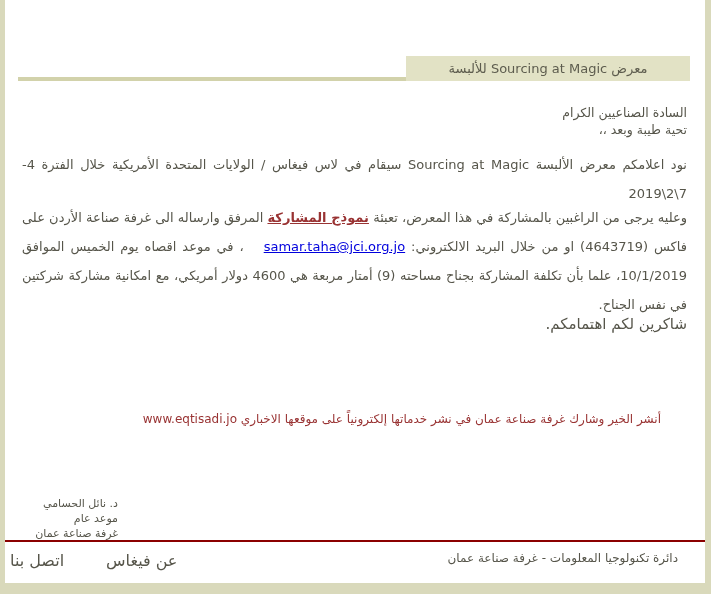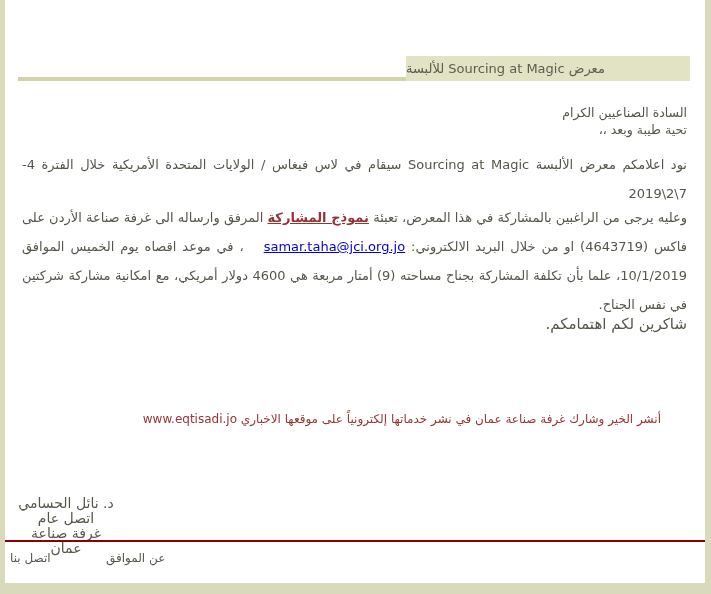--- a/index.html
+++ b/index.html
@@ -14,21 +14,21 @@
   }
   
   .border-left{position:absolute;left:0;top:0;width:5px;height:100%;background:#d9d9bb;}
   .border-right{position:absolute;right:0;top:0;width:6px;height:100%;background:#d9d9bb;}
   .border-bottom{position:absolute;left:0;bottom:0;width:100%;height:11px;background:#d9d9bb;}
 
   
   .title-box{
     position:absolute;top:56px;right:21px;width:284px;height:25px;
     background:#e2e2c5;
-    display:flex;align-items:center;justify-content:flex-end;
+    display:flex;align-items:center;justify-content:center;
     font-size:13px;color:#5d5c4e;
     white-space:nowrap;
   }
   .title-underline{
     position:absolute;top:77px;left:18px;width:388px;height:4px;
     background:#d2d2ab;
   }
 
   
   .greeting{
@@ -58,31 +58,31 @@
   
   .promo{
     position:absolute;top:412px;right:50px;
     font-size:12px;color:#993333;white-space:nowrap;
   }
   .promo .url{cursor:pointer;}
 
   
   .signature{
     position:absolute;top:496px;left:14px;width:104px;
-    font-size:14px;line-height:15px;text-align:center;
+    font-size:11px;line-height:15px;
   }
 
   
   .red-line{
     position:absolute;top:540px;left:5px;right:6px;height:2px;
     background:#8b0000;
   }
 
   
-  .footer-link{position:absolute;top:551px;font-size:12px;color:#56554a;cursor:pointer;white-space:nowrap;}
+  .footer-link{position:absolute;top:551px;font-size:16px;color:#56554a;cursor:pointer;white-space:nowrap;}
   .footer-contact{left:10px;}
   .footer-about{left:106px;}
   .footer-dept{
     position:absolute;top:551px;right:33px;
     font-size:12px;color:#56554a;white-space:nowrap;
   }
 </style>
 </head>
 <body>
 
@@ -106,22 +106,23 @@
 
   <div class="para para2"><span>وعليه يرجى من الراغبين بالمشاركة في هذا المعرض، تعبئة </span><span class="form-link">نموذج المشاركة</span><span> المرفق وارساله الى غرفة صناعة الأردن على فاكس (4643719) او من خلال البريد الالكتروني: </span><span class="email-link">samar.taha@jci.org.jo</span><span>، في موعد اقصاه يوم الخميس الموافق 10/1/2019، علما بأن تكلفة المشاركة بجناح مساحته (9) أمتار مربعة هي 4600 دولار أمريكي، مع امكانية مشاركة شركتين في نفس الجناح.</span></div>
 
   <div class="thanks">شاكرين لكم اهتمامكم.</div>
 
 
   <div class="promo"><span>أنشر الخير وشارك غرفة صناعة عمان في نشر خدماتها إلكترونياً على موقعها الاخباري </span><span class="url">www.eqtisadi.jo</span></div>
 
   <div class="signature">
     <div>د. نائل الحسامي</div>
-    <div>اتصل عام</div>
+    <div>موعد عام</div>
     <div>غرفة صناعة عمان</div>
   </div>
 
   <div class="red-line"></div>
 
   <div class="footer-link footer-contact">اتصل بنا</div>
-  <div class="footer-link footer-about">عن الموافق</div>
+  <div class="footer-link footer-about">عن فيغاس</div>
+  <div class="footer-dept">دائرة تكنولوجيا المعلومات - غرفة صناعة عمان</div>
 
 </div>
 
 </body></html>

